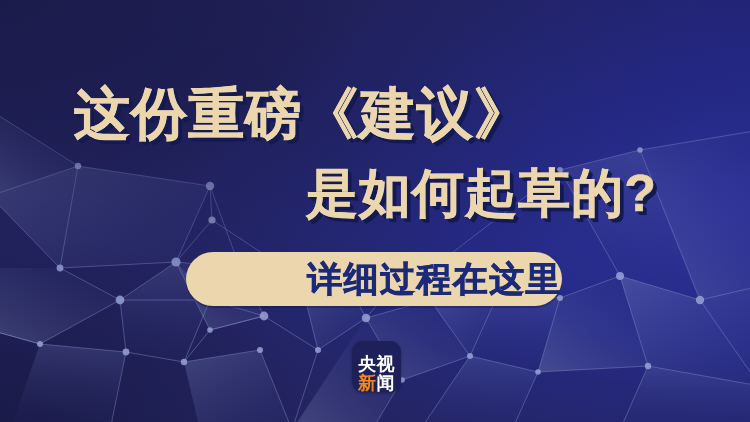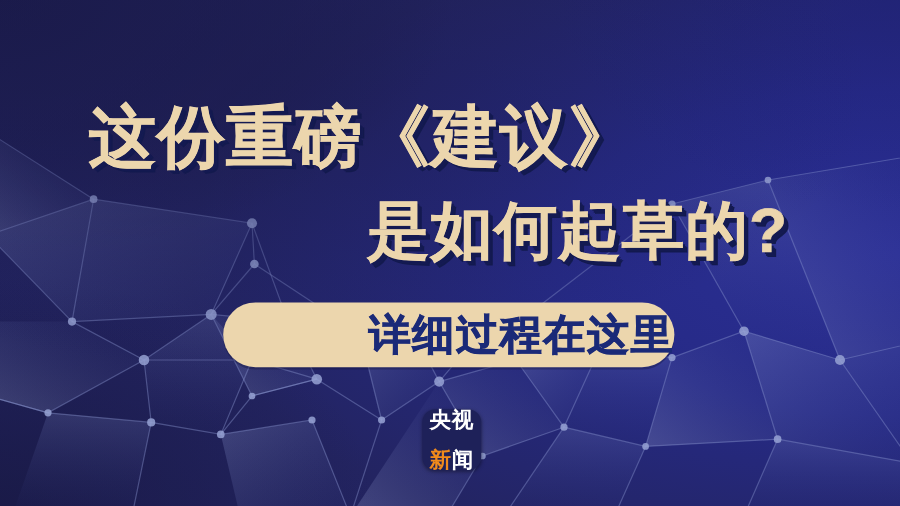--- a/index.html
+++ b/index.html
@@ -107,21 +107,21 @@
     position: absolute;
     left: 352px;
     top: 341px;
     width: 49px;
     height: 51px;
     border-radius: 11px;
     background: #1e2159;
     display: flex;
     flex-direction: column;
     align-items: center;
-    justify-content: space-between;
+    justify-content: flex-end;
     gap: 1px;
     box-shadow: 0 1px 3px rgba(0,0,0,0.35);
   }
   .logo-row {
     display: flex;
     line-height: 1;
     font-weight: bold;
     font-size: 18px;
     letter-spacing: 0.5px;
   }

